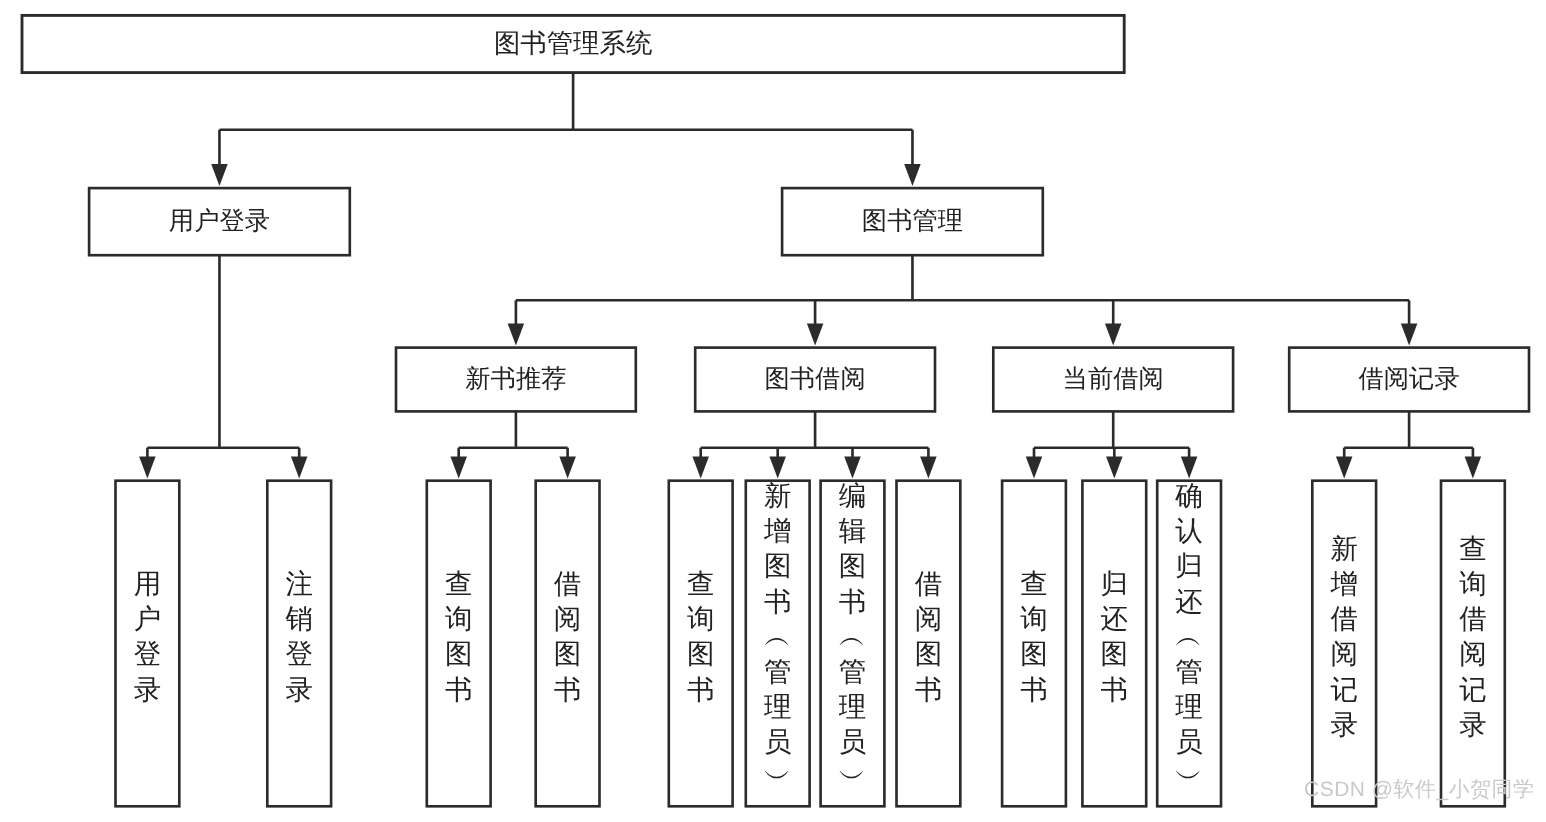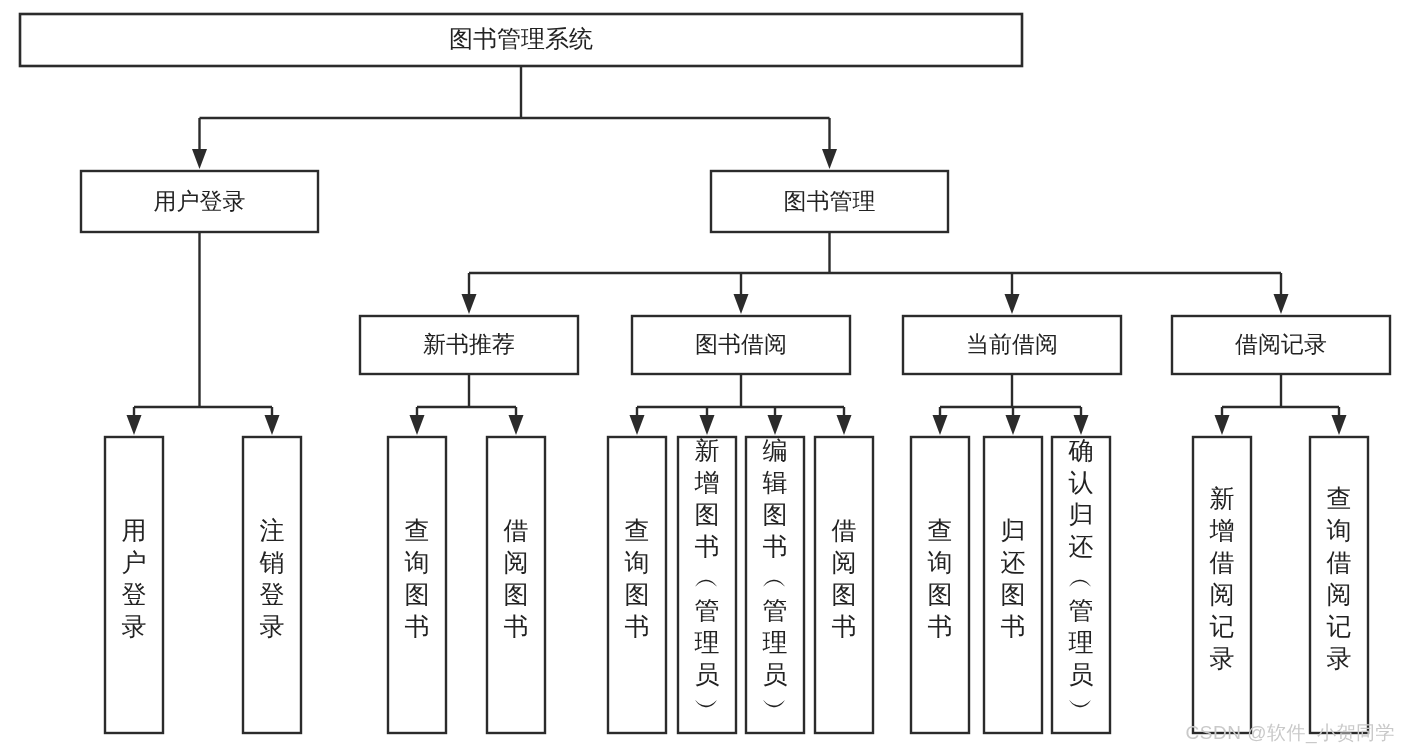--- a/index.html
+++ b/index.html
@@ -56,21 +56,21 @@
   }
   .leaf-label {
     fill: #222222;
     font-family: "Liberation Sans", "DejaVu Sans", sans-serif;
     font-size: 25px;
     text-anchor: middle;
   }
   .watermark {
     position: absolute;
     right: 10px;
-    bottom: 1px;
+    bottom: 16px;
     color: #c9c9c9;
     font-size: 19px;
     font-family: "Liberation Sans", "DejaVu Sans", sans-serif;
     letter-spacing: 0.5px;
     white-space: nowrap;
     pointer-events: none;
     user-select: none;
   }
 </style>
 </head>

